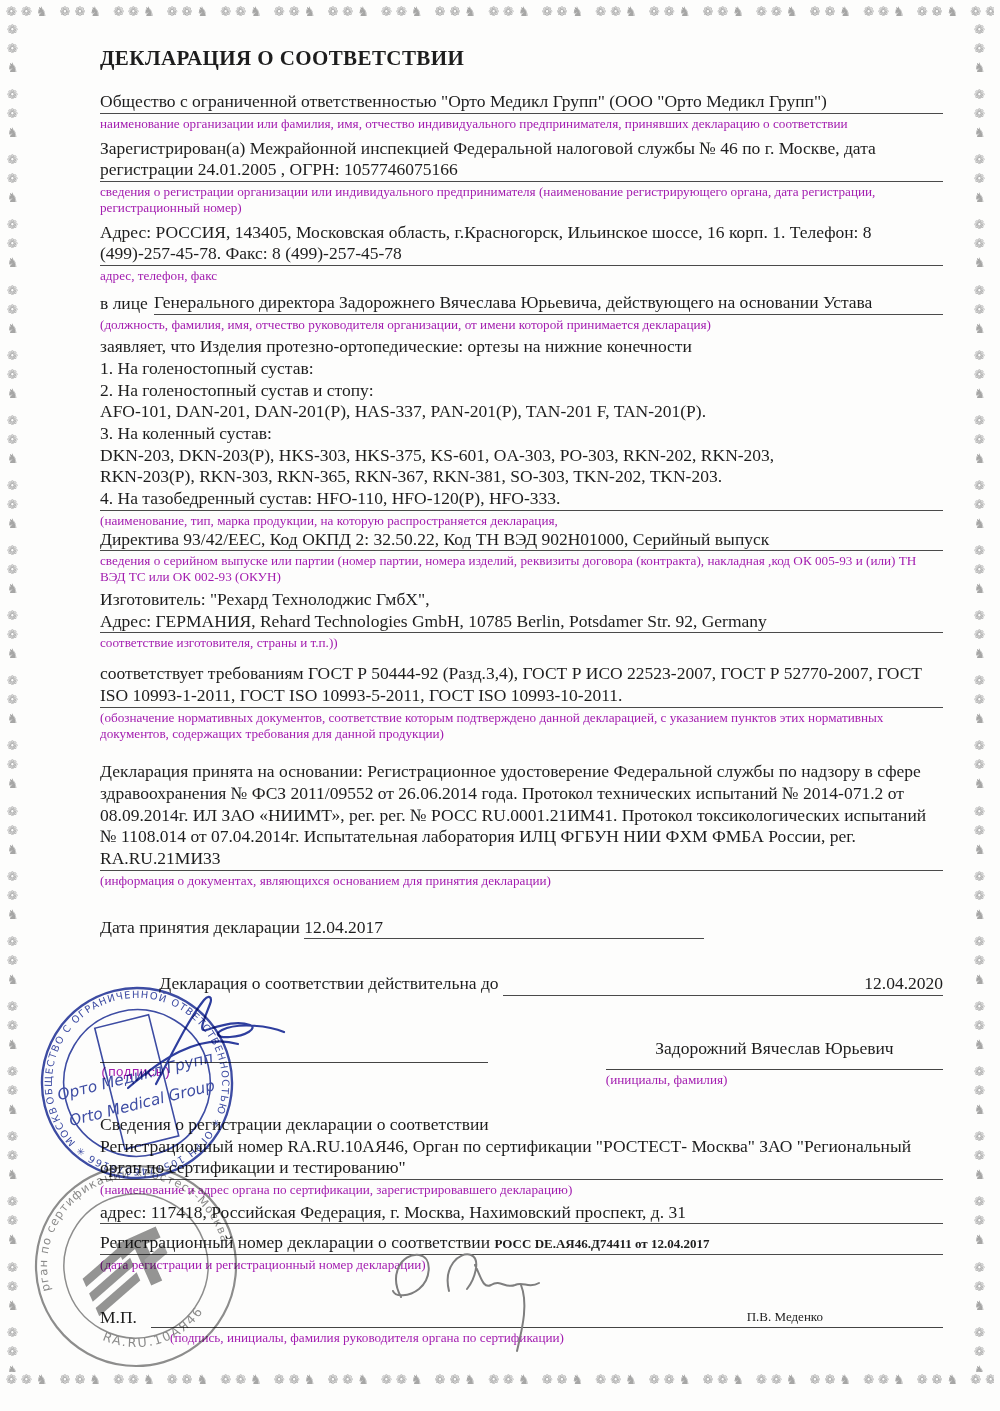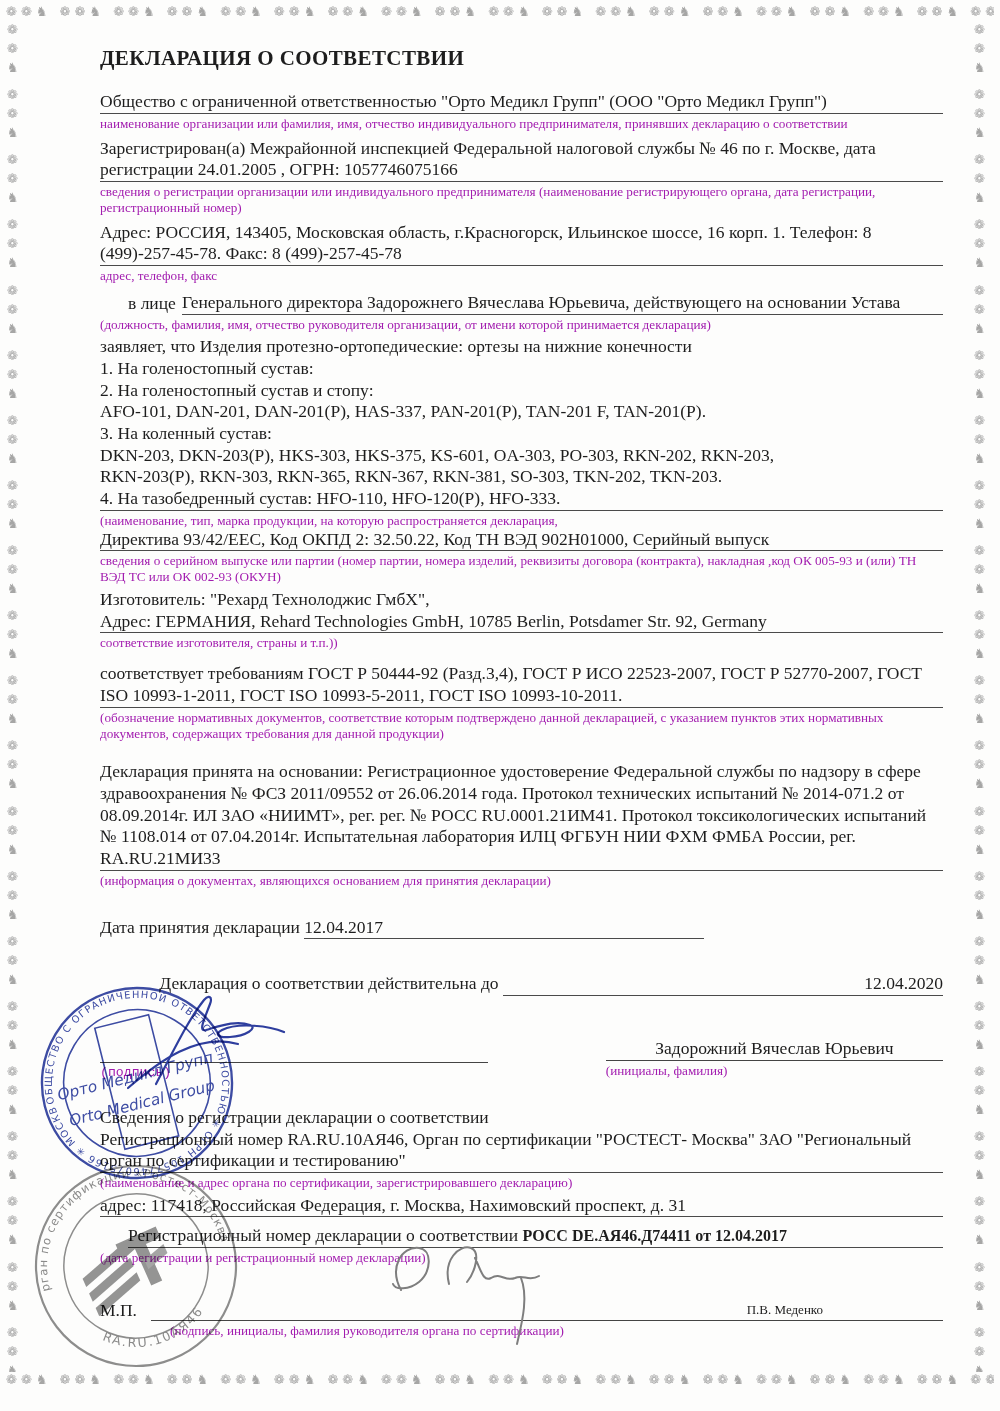--- a/index.html
+++ b/index.html
@@ -12,36 +12,36 @@
   .orn.top{top:4px;} .orn.bottom{top:1372px;}
   .orn.v{top:22px;height:1350px;overflow:hidden;writing-mode:vertical-rl;}
   .orn.left{left:5px;} .orn.right{left:972px;}
   
   .content{position:absolute;left:100px;top:46px;width:843px;}
   p{margin:0;}
   .t{font-size:17.5px;line-height:1.24;}
   .cap{font-size:13.2px;line-height:1.2;text-align:left;color:#a21caf;margin-top:2px;}
   .ul{border-bottom:1.2px solid #4a4a4a;}
   .title{text-align:left;font-weight:bold;font-size:21px;letter-spacing:.4px;margin-bottom:20px;}
-  .mt4{margin-top:4px;}.mt6{margin-top:6px;}.mt8{margin-top:8px;margin-left:28px;}.mt12{margin-top:12px;}.mt20{margin-top:20px;}.mt28{margin-top:28px;}
+  .mt4{margin-top:4px;}.mt6{margin-top:6px;}.mt8{margin-top:8px;}.mt12{margin-top:12px;}.mt20{margin-top:20px;}.mt28{margin-top:28px;}
   .inline-row{display:flex;align-items:flex-end;}
   .inline-row .fill{flex:1;}
   .val-ul{display:inline-block;border-bottom:1.2px solid #4a4a4a;}
   .sig-row{display:flex;margin-top:42px;}
   .sig-left{width:46%;position:relative;font-family:Liberation Mono, monospace;}
   .sig-right{width:40%;margin-left:auto;}
   .sig-line{border-bottom:1.2px solid #444;height:24px;}
-  .name-line{border-bottom:1.2px solid #444;text-align:center;font-size:17.5px;padding-bottom:1px;}
+  .name-line{border-bottom:1.2px solid #444;text-align:center;font-size:17.5px;padding-bottom:10px;}
   .sig-svg{position:absolute;left:18px;top:-46px;}
   .mp-row{display:flex;align-items:flex-end;margin-top:30px;}
   .mp-label{font-size:17.5px;margin-right:14px;}
   .mp-line{flex:1;border-bottom:1.2px solid #444;height:24px;position:relative;}
   .mp-name{position:absolute;right:120px;bottom:2px;font-size:13px;}
   .mp-sig{position:absolute;left:220px;bottom:-28px;}
-  .bold{font-weight:bold;font-size:16px;}
+  .bold{font-weight:bold;font-size:13px;}
   
   .stamp{position:absolute;mix-blend-mode:multiply;}
   .stamp-company{left:38px;top:984px;transform:rotate(-14deg);opacity:.93;}
   .stamp-cert{left:30px;top:1160px;transform:rotate(-16deg);opacity:.9;}
 </style>
 </head>
 <body>
 
 <div class="page">
 

